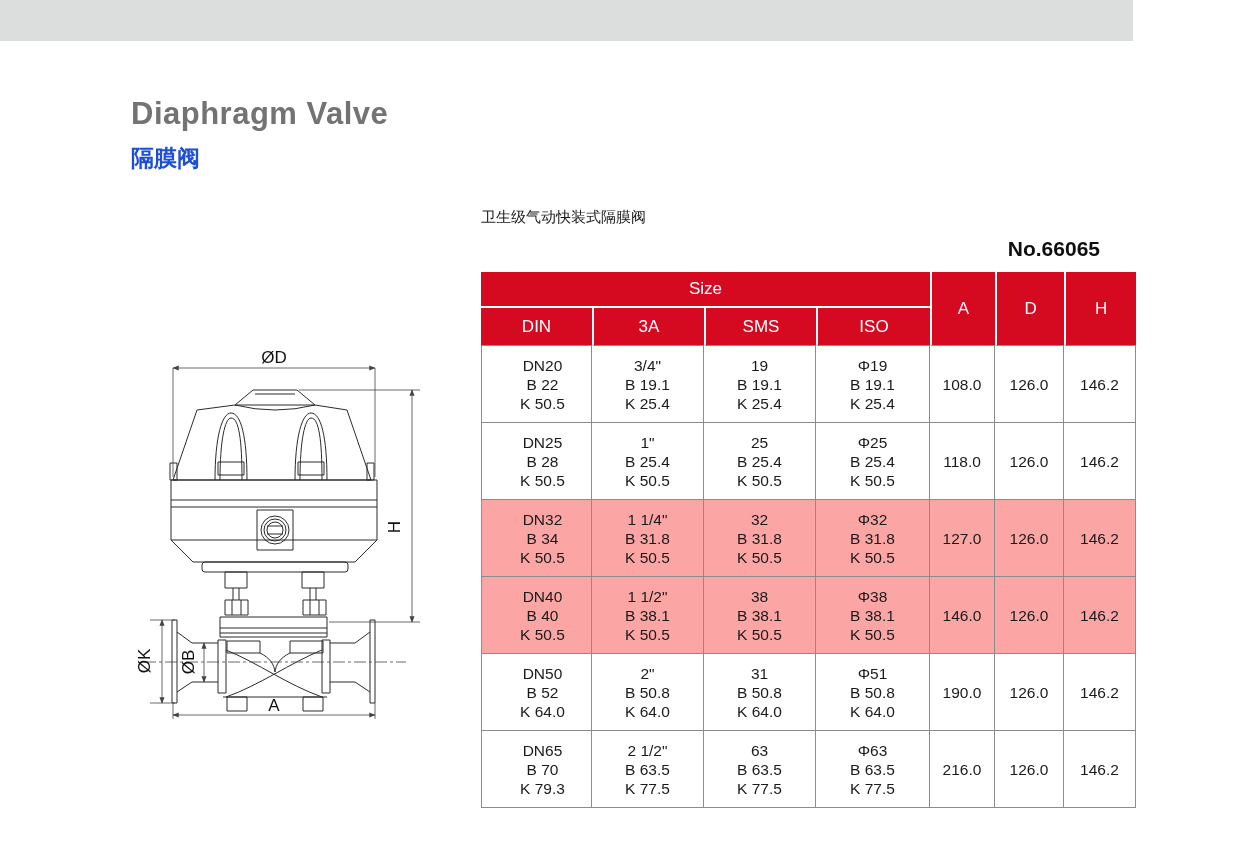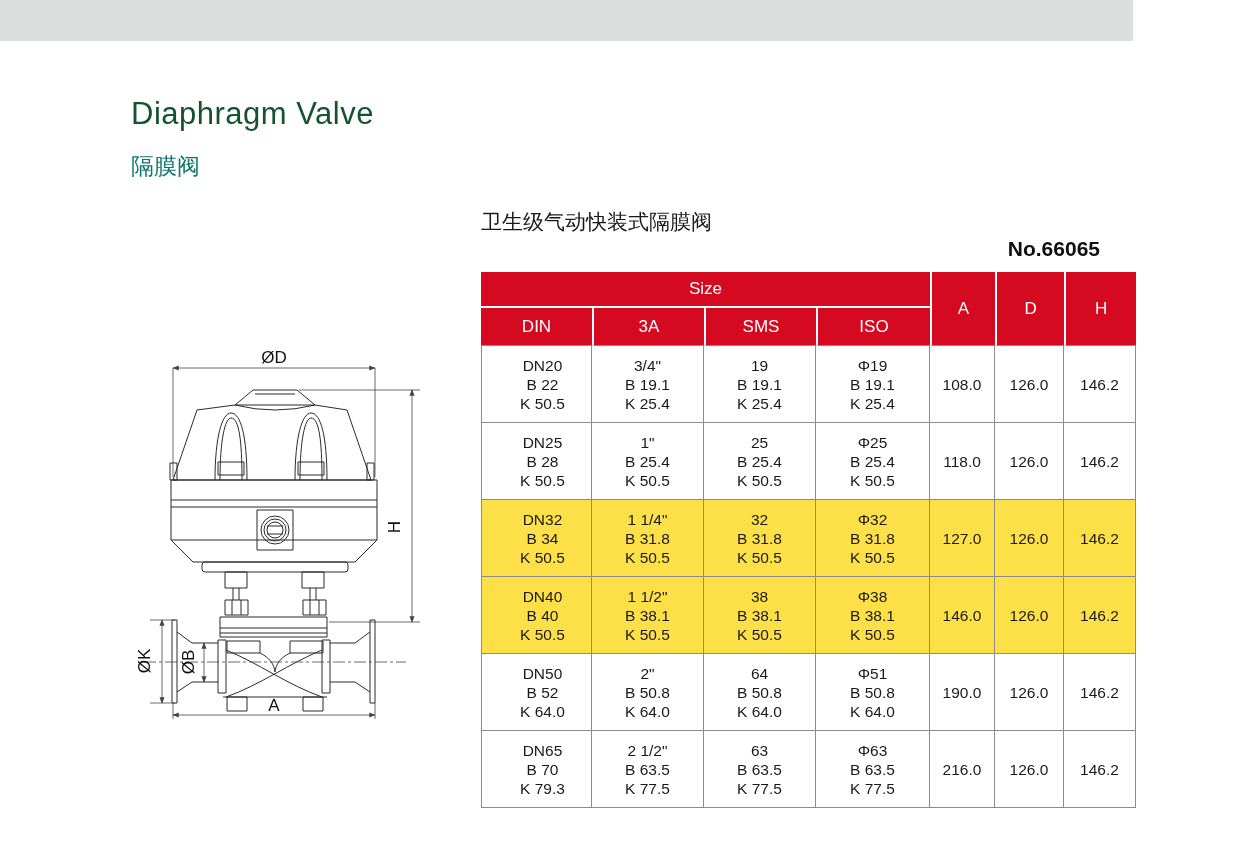--- a/index.html
+++ b/index.html
@@ -2,39 +2,39 @@
 <html><head>
 <meta charset="utf-8">
 <style>
   html,body{margin:0;padding:0;background:#ffffff;}
   body{font-family:"Liberation Sans", sans-serif;}
   .page{position:relative;width:1240px;height:846px;background:#ffffff;overflow:hidden;}
 
   .topbar{position:absolute;left:0;top:0;width:1133px;height:41px;background:#dcdddd;}
 
   .title-block{position:absolute;left:131px;top:96px;}
-  .title-block h1{margin:0;font-size:31px;font-weight:normal;color:#14532d;letter-spacing:0.5px;}
-  .title-block .sub{margin-top:19px;font-size:23px;color:#0f766e;}
-
-  .caption-zh{position:absolute;left:481px;top:208px;font-size:21px;color:#1a1a1a;}
+  .title-block h1{margin:0;font-size:31px;font-weight:bold;color:#737373;letter-spacing:0.5px;}
+  .title-block .sub{margin-top:11px;font-size:23px;color:#1d4ed8;font-weight:bold;}
+
+  .caption-zh{position:absolute;left:481px;top:208px;font-size:15px;color:#1a1a1a;}
   .caption-en{position:absolute;left:481px;top:238px;font-size:21px;color:#1a1a1a;}
   .model-no{position:absolute;left:900px;top:237px;width:200px;text-align:right;font-size:21px;font-weight:bold;color:#0f0f0f;}
 
   
   .spec-table{position:absolute;left:481px;top:272px;border-collapse:separate;border-spacing:0;table-layout:fixed;width:655px;}
   .spec-table th{font-weight:normal;font-size:17px;color:#ffffff;background:#d50a20;text-align:center;vertical-align:middle;padding:0;}
   .spec-table thead tr.r1 th{height:34px;margin-top:47px;}
   .spec-table thead tr.r2 th{height:37px;}
   .spec-table th.size-span{border-bottom:2px solid #ffffff;}
   .spec-table th.wl{border-left:2px solid #ffffff;}
   .spec-table th.gb{border-bottom:1px solid #8c8c8c;}
   .spec-table td{border-right:1px solid #8c8c8c;border-bottom:1px solid #8c8c8c;text-align:center;vertical-align:middle;
                  font-size:15.5px;line-height:19px;color:#1a1a1a;height:76px;padding:0;background:#ffffff;}
   .spec-table td:first-child{border-left:1px solid #8c8c8c;padding-left:12px;}
-  .spec-table tr.striped td{background:#fde047;}
+  .spec-table tr.striped td{background:#fca5a5;}
 
   
   .drawing{position:absolute;left:128px;top:345px;}
   .drawing path,.drawing line,.drawing rect,.drawing circle,.drawing polyline{vector-effect:non-scaling-stroke;}
   .dw{stroke:#2b2b2b;stroke-width:1;fill:none;}
   .dim{stroke:#444;stroke-width:0.8;fill:none;}
   .dimtext{font-family:"Liberation Sans",sans-serif;font-size:17px;fill:#111;}
 </style>
 </head>
 <body>
@@ -283,21 +283,21 @@
             <div>DN50</div>
             <div>B 52</div>
             <div>K 64.0</div>
           </td>
           <td>
             <div>2"</div>
             <div>B 50.8</div>
             <div>K 64.0</div>
           </td>
           <td>
-            <div>64</div>
+            <div>31</div>
             <div>B 50.8</div>
             <div>K 64.0</div>
           </td>
           <td>
             <div>Φ51</div>
             <div>B 50.8</div>
             <div>K 64.0</div>
           </td>
           <td>190.0</td>
           <td>126.0</td>

